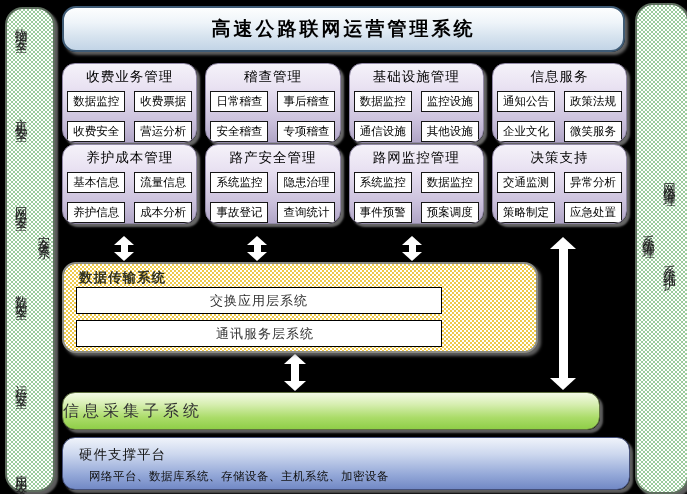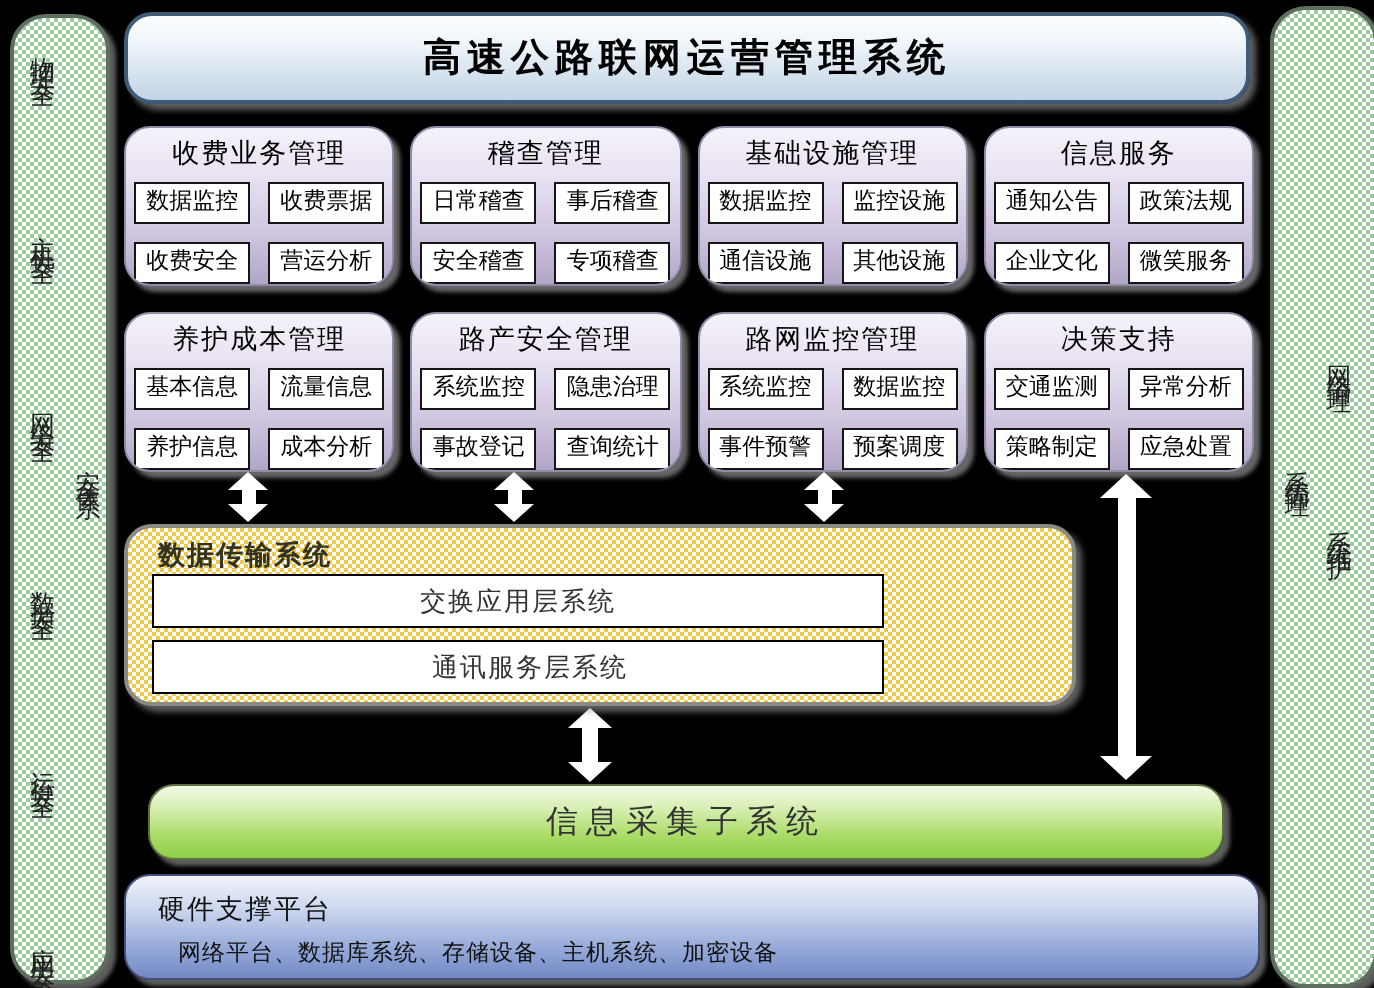--- a/index.html
+++ b/index.html
@@ -37,21 +37,21 @@
     position:absolute;left:62px;top:6px;width:563px;height:46px;
     border:2px solid #3f5b75;border-radius:14px;box-sizing:border-box;
     background:linear-gradient(180deg,#fdfefe 0%,#eef4f9 35%,#d5e2ee 70%,#c2d4e6 100%);
     display:flex;align-items:center;justify-content:center;
     box-shadow:3px 3px 3px rgba(160,160,160,.6);
   }
   .title-box span{font-size:19px;font-weight:bold;letter-spacing:3px;color:#000;}
   
   .mod-row{position:absolute;left:62px;width:565px;height:80px;display:flex;gap:8px;}
   .row1{top:63px;}
-  .row2{top:156px;}
+  .row2{top:144px;}
   .module{
     flex:1;border:1px solid #938aa8;border-radius:13px;box-sizing:border-box;
     background:linear-gradient(180deg,#f5f2f9 0%,#e9e2f2 30%,#ccc2dd 72%,#b0a5c6 100%);
     box-shadow:3px 3px 2px rgba(170,170,170,.6);
     text-align:center;overflow:hidden;
   }
   .m-title{font-size:13.5px;letter-spacing:1px;padding-top:4px;color:#000;white-space:nowrap;}
   .m-grid{
     display:grid;grid-template-columns:repeat(2,58px);justify-content:center;
     column-gap:9px;row-gap:9px;margin-top:5px;
@@ -74,24 +74,24 @@
   .t-label{position:absolute;left:15px;top:5px;font-size:13.5px;font-weight:bold;letter-spacing:1px;color:#33331f;}
   .layer{
     position:absolute;left:12px;width:366px;height:27px;background:#fff;border:1px solid #000;
     box-sizing:border-box;display:flex;align-items:center;justify-content:center;
     font-size:13px;letter-spacing:1px;color:#333;text-align:center;
   }
   .l1{top:23px;}
   .l2{top:56px;padding-left:12px;}
   
   .collection{
-    position:absolute;left:74px;top:392px;width:538px;height:38px;box-sizing:border-box;
+    position:absolute;left:62px;top:392px;width:538px;height:38px;box-sizing:border-box;
     border:1px solid #5f7040;border-radius:13px;
     background:linear-gradient(180deg,#f3fae6 0%,#d6eeb0 32%,#abdc69 68%,#8fce48 100%);
-    display:flex;align-items:center;justify-content:center;
+    display:flex;align-items:center;
     box-shadow:3px 3px 2px rgba(170,170,170,.55);
   }
   .collection span{font-size:16px;letter-spacing:4px;color:#333;}
   
   .hardware{
     position:absolute;left:62px;top:437px;width:568px;height:53px;box-sizing:border-box;
     border:1px solid #45507a;border-radius:13px;
     background:linear-gradient(180deg,#eff3fa 0%,#ccd7ee 32%,#94a8d8 72%,#7289c5 100%);
     box-shadow:3px 3px 2px rgba(170,170,170,.55);
   }

